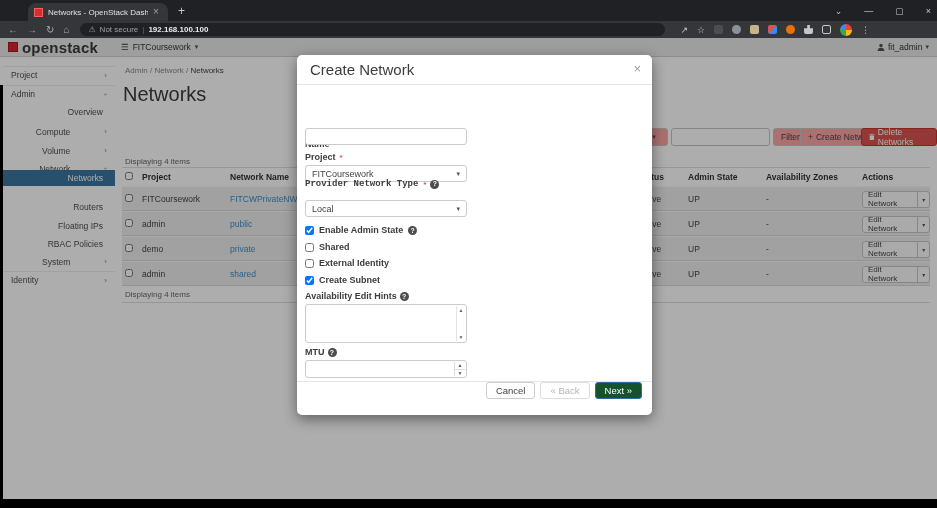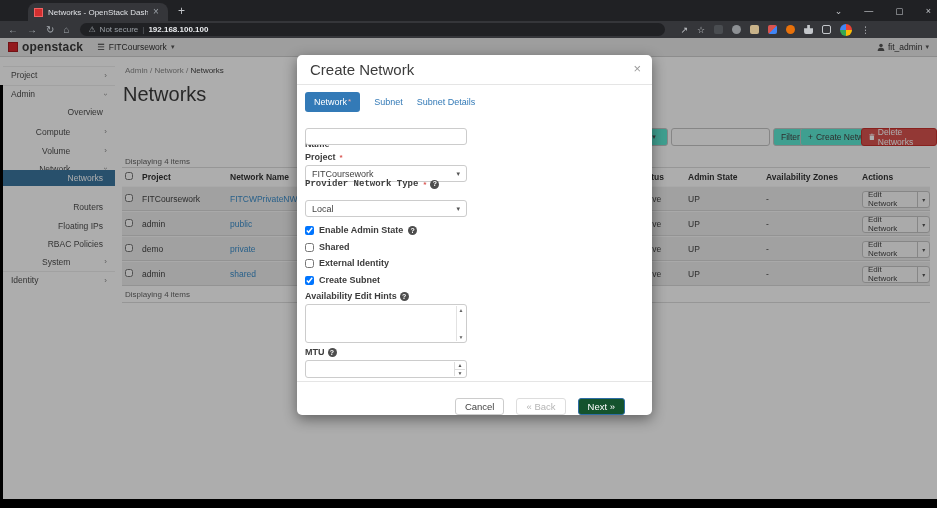--- a/index.html
+++ b/index.html
@@ -33,21 +33,21 @@
   .avatar { width:12px; height:12px; border-radius:50%;
             background:conic-gradient(#ea4335 0 25%, #fbbc05 25% 50%, #34a853 50% 75%, #4285f4 75% 100%); }
 
   
   .viewport { position:absolute; left:0; top:38px; width:937px; height:461px; background:#fff; overflow:hidden; }
   .backdrop { position:absolute; inset:0; background:rgba(0,0,0,0.32); z-index:5; }
 
   .osnav { position:absolute; left:0; top:0; width:937px; height:19px; background:#e9e9e9;
            border-bottom:1px solid #cfcfcf; display:flex; align-items:center; padding:0 8px; }
   .logo-sq { width:10px; height:10px; background:#d9252c; border:1.5px solid #a81b20; margin-right:4px; }
-  .brand-txt { font-size:12px; font-weight:bold; color:#3a3a3a; letter-spacing:.2px; margin-right:14px; }
+  .brand-txt { font-size:15px; font-weight:bold; color:#3a3a3a; letter-spacing:.2px; margin-right:23px; }
   .proj-switch { display:flex; align-items:center; gap:4px; font-size:8.5px; color:#333; }
   .user-menu { margin-left:auto; display:flex; align-items:center; gap:3px; font-size:8.5px; color:#333; }
   .caret { font-size:7px; color:#555; }
 
   
   .sidebar { position:absolute; left:3px; top:19px; width:112px; height:442px; background:#fff; }
   .sb-row { position:absolute; left:0; width:112px; height:17px; display:flex; align-items:center;
             font-size:8.5px; color:#4d4d4d; padding:0 8px; }
   .sb-top { border-top:1px solid #eee; }
   .sb-row .lbl-l { flex:1; text-align:left; }
@@ -60,21 +60,21 @@
 
   
   .content { position:absolute; left:115px; top:19px; width:822px; height:442px; background:#fff; }
   .breadcrumb { position:absolute; left:10px; top:9px; font-size:8px; color:#888; }
   .breadcrumb .cur { color:#444; }
   .page-title { position:absolute; left:8px; top:26px; font-size:20px; font-weight:400; color:#3c3c3c; }
   .displaying-top { position:absolute; left:10px; top:100px; font-size:8px; color:#666; }
 
   .filter-row { position:absolute; left:0; top:71px; width:822px; height:18px; }
   .btn { display:inline-flex; align-items:center; justify-content:center; gap:3px; font-size:8.5px;
-         color:#444; background:#5eead4; border:1px solid #c6c6c6; border-radius:3px; height:18px; padding:0 7px; }
+         color:#444; background:#fca5a5; border:1px solid #c6c6c6; border-radius:3px; height:18px; padding:0 7px; }
   .fr-dd { position:absolute; left:525px; top:0; width:28px; }
   .fr-input { position:absolute; left:556px; top:0; width:99px; height:18px; border:1px solid #c6c6c6;
               border-radius:3px; background:#fff; }
   .fr-filter { position:absolute; left:658px; top:0; }
   .fr-create { position:absolute; left:685px; top:0; }
   .fr-delete { position:absolute; left:746px; top:0; background:#d9534f; border-color:#c9302c; color:#fff; }
 
   .table { position:absolute; left:7px; top:110px; width:808px; border-top:1px solid #ddd; }
   .trow { display:flex; align-items:center; height:18px; font-size:8.5px; color:#444; }
   .thead { height:18px; font-weight:bold; color:#333; }
@@ -126,21 +126,21 @@
              border-left:1px solid #e2e2e2; padding:1px 0; }
   .mtu-label { position:absolute; top:232px; }
   .mtu-wrap { position:absolute; top:245px; width:162px; height:18px; border:1px solid #ccc; border-radius:3px; background:#fff; }
   .spin { position:absolute; right:1px; top:1px; bottom:1px; width:11px; display:flex; flex-direction:column; }
   .spin span { flex:1; display:flex; align-items:center; justify-content:center; font-size:5px; color:#555;
                border-left:1px solid #ddd; }
   .spin span:first-child { border-bottom:1px solid #ddd; }
 
   .m-help { position:absolute; left:186px; top:63px; width:158px; font-size:9px; color:#4a4a4a; line-height:1.5; }
   .m-footer { position:absolute; left:0; right:0; top:326px; bottom:0; border-top:1px solid #e5e5e5;
-              display:flex; align-items:flex-end; justify-content:flex-end; gap:12px; padding-right:27px; }
+              display:flex; align-items:flex-start; justify-content:flex-end; gap:5px; padding-right:10px; }
   .m-btn { font-size:9.5px; border-radius:3px; height:17px; padding:0 9px; display:inline-flex; align-items:center; }
   .btn-cancel { background:#fff; border:1px solid #ccc; color:#444; }
   .btn-back { background:#fff; border:1px solid #ddd; color:#b5b5b5; }
   .btn-next { background:#14532d; border:1px solid #2e6da4; color:#fff; }
 </style>
 </head>
 <body>
 
 <div class="screen">
 
@@ -356,25 +356,20 @@
   </div>
 
   <div class="left-strip"></div>
 
   <div class="modal">
     <div class="m-head">
       <span class="m-title">Create Network</span>
       <span class="m-close">×</span>
     </div>
 
-    <div class="m-tabs">
-      <span class="m-tab active"><span>Network</span><span class="req">*</span></span>
-      <span class="m-tab"><span>Subnet</span></span>
-      <span class="m-tab"><span>Subnet Details</span></span>
-    </div>
 
     <div class="m-left">
       <div class="f-label name-label">
           <span>Name</span>
         </div>
       <input class="f-input name-input" value="" style="">
 
       <div class="f-label proj-label">
           <span>Project</span>
           <span class="req">*</span>

